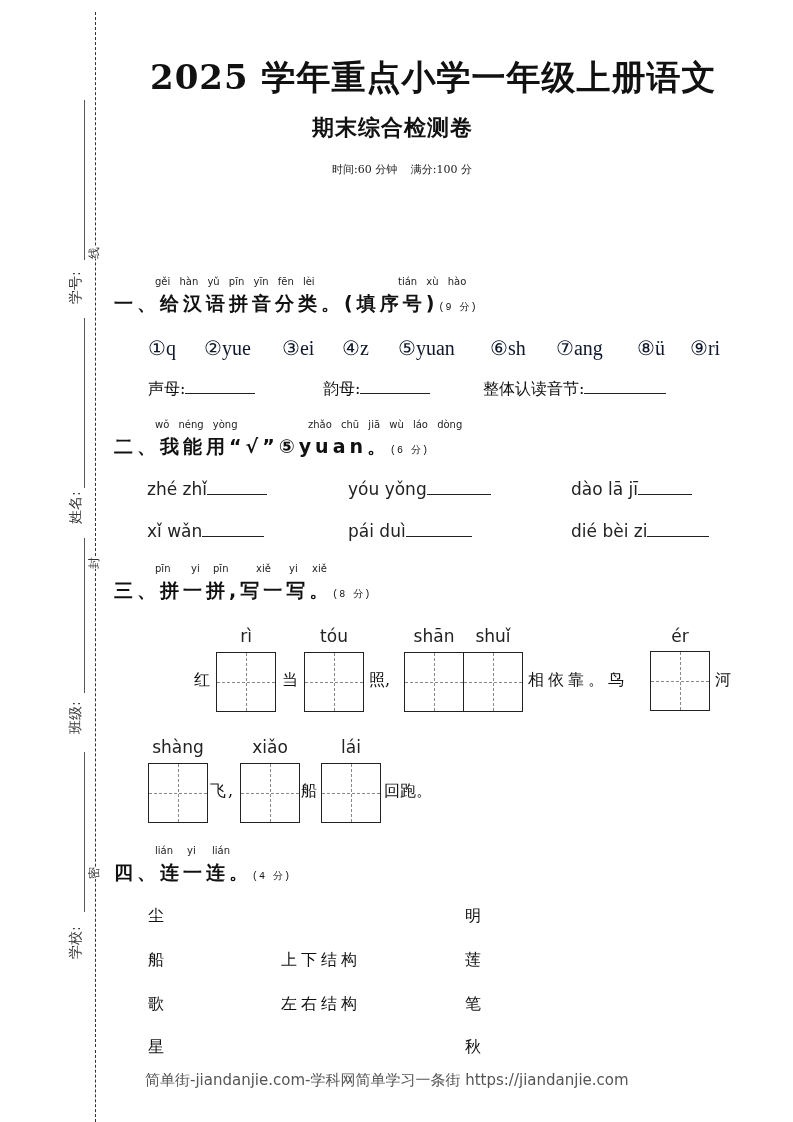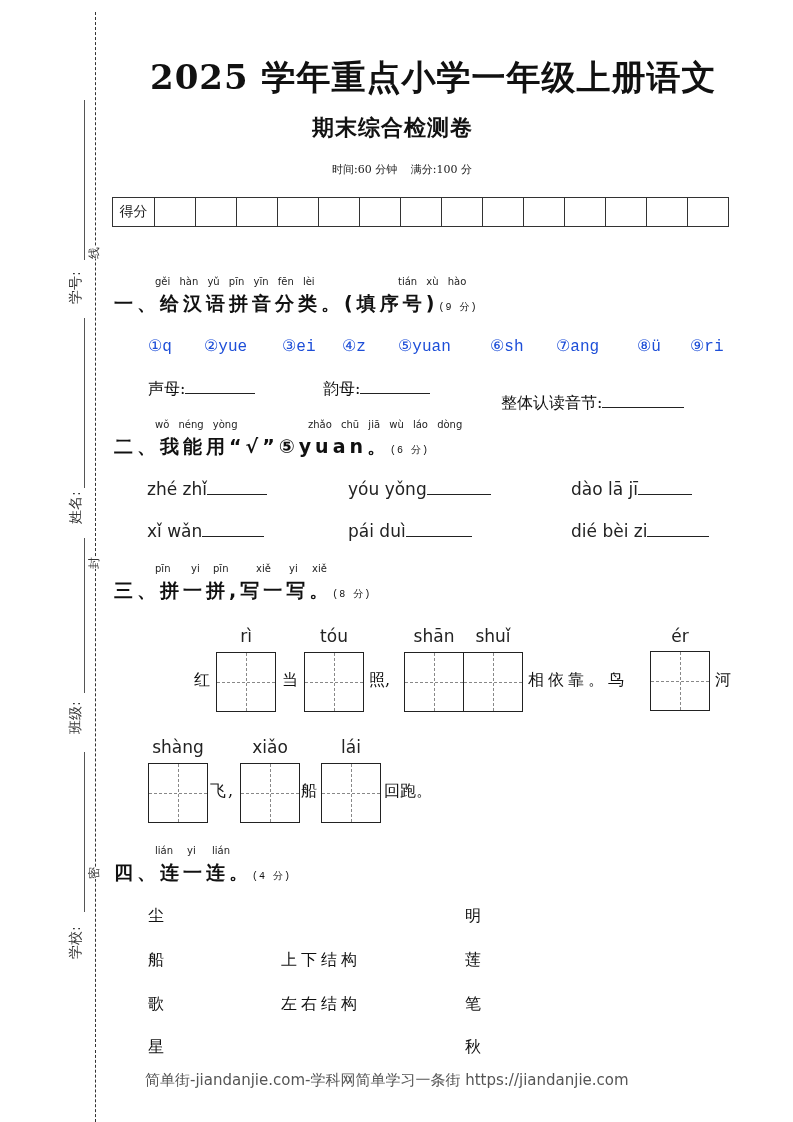--- a/index.html
+++ b/index.html
@@ -24,21 +24,21 @@
   
   table.score { position: absolute; left: 112px; top: 197px; width: 617px; border-collapse: collapse; }
   table.score td { border: 1px solid #333; height: 29px; text-align: center; font-size: 12px; color: #222; }
   table.score td.rowhead { width: 42px; font-family: "DejaVu Sans", sans-serif; font-size: 14px; }
 
   
   .sec { position: absolute; left: 114px; font-family: "DejaVu Sans", sans-serif; font-size: 19px; font-weight: bold; letter-spacing: 4px; white-space: nowrap; }
   .sec .pts { font-family: Liberation Mono, monospace; font-weight: normal; font-size: 10px; letter-spacing: 1px; }
   .py { position: absolute; font-family: "DejaVu Sans", sans-serif; font-size: 10px; color: #222; white-space: nowrap; }
 
-  .opt { position: absolute; font-family: Liberation Mono, monospace; font-size: 16px; color: #1d4ed8; white-space: nowrap; }
+  .opt { position: absolute; font-family: Liberation Serif, serif; font-size: 20px; color: #0f172a; white-space: nowrap; }
   .fill { position: absolute; font-family: "DejaVu Serif", serif; font-size: 16px; white-space: nowrap; }
   .blank { display: inline-block; border-bottom: 1px solid #222; height: 14px; vertical-align: baseline; }
 
   .pinyin-word { position: absolute; font-family: "DejaVu Sans", sans-serif; font-size: 17px; color: #222; white-space: nowrap; text-align: right; }
 
   
   .box { position: absolute; width: 60px; height: 60px; border: 1.3px solid #222; }
   .box::before { content: ""; position: absolute; left: 0; right: 0; top: 50%; border-top: 1px dashed #888; }
   .box::after { content: ""; position: absolute; top: 0; bottom: 0; left: 50%; border-left: 1px dashed #888; }
   .box-py { position: absolute; font-family: "DejaVu Sans", sans-serif; font-size: 17px; color: #222; text-align: center; white-space: nowrap; }
@@ -72,37 +72,20 @@
 
 <div class="abs title">2025 学年重点小学一年级上册语文</div>
 <div class="abs subtitle">期末综合检测卷</div>
 <div class="abs meta">
   <span>时间:60 分钟</span>
   <span>满分:100 分</span>
 </div>
 
 <table class="score">
   <tbody>
-  <tr>
-    <td class="rowhead">得分</td>
-    <td></td>
-    <td></td>
-    <td></td>
-    <td></td>
-    <td></td>
-    <td></td>
-    <td></td>
-    <td></td>
-    <td></td>
-    <td></td>
-    <td></td>
-    <td></td>
-    <td></td>
-    <td></td>
-  </tr>
 </tbody>
   </table>
 
 <div class="py" style="left:155px; top:276px; word-spacing:6px;">gěi hàn yǔ pīn yīn fēn lèi</div>
 <div class="py" style="left:398px; top:276px; word-spacing:6px;">tián xù hào</div>
 <div class="sec" style="top:291px;">
   <span>一、给汉语拼音分类。(填序号)</span><span class="pts">(9 分)</span>
 </div>
 
 <div class="opt" style="left:148px; top:336px;">①q</div>
@@ -114,21 +97,21 @@
 <div class="opt" style="left:556px; top:336px;">⑦ang</div>
 <div class="opt" style="left:637px; top:336px;">⑧ü</div>
 <div class="opt" style="left:690px; top:336px;">⑨ri</div>
 
 <div class="fill" style="left:148px; top:379px;">
   <span>声母:</span><span class="blank" style="width:70px;"></span>
 </div>
 <div class="fill" style="left:323px; top:379px;">
   <span>韵母:</span><span class="blank" style="width:70px;"></span>
 </div>
-<div class="fill" style="left:501px; top:379px;margin-top:14px;">
+<div class="fill" style="left:483px; top:379px;">
   <span>整体认读音节:</span><span class="blank" style="width:82px;"></span>
 </div>
 
 <div class="py" style="left:155px; top:419px; word-spacing:6px;">wǒ néng yòng</div>
 <div class="py" style="left:308px; top:419px; word-spacing:6px;">zhǎo chū jiā wù láo dòng</div>
 <div class="sec" style="top:434px;">
   <span>二、我能用“√”⑤yuan。</span><span class="pts">(6 分)</span>
 </div>
 
 <div class="pinyin-word" style="left:147px; top:479px;"><span>zhé zhǐ</span><span class="blank" style="width:60px;"></span></div>

